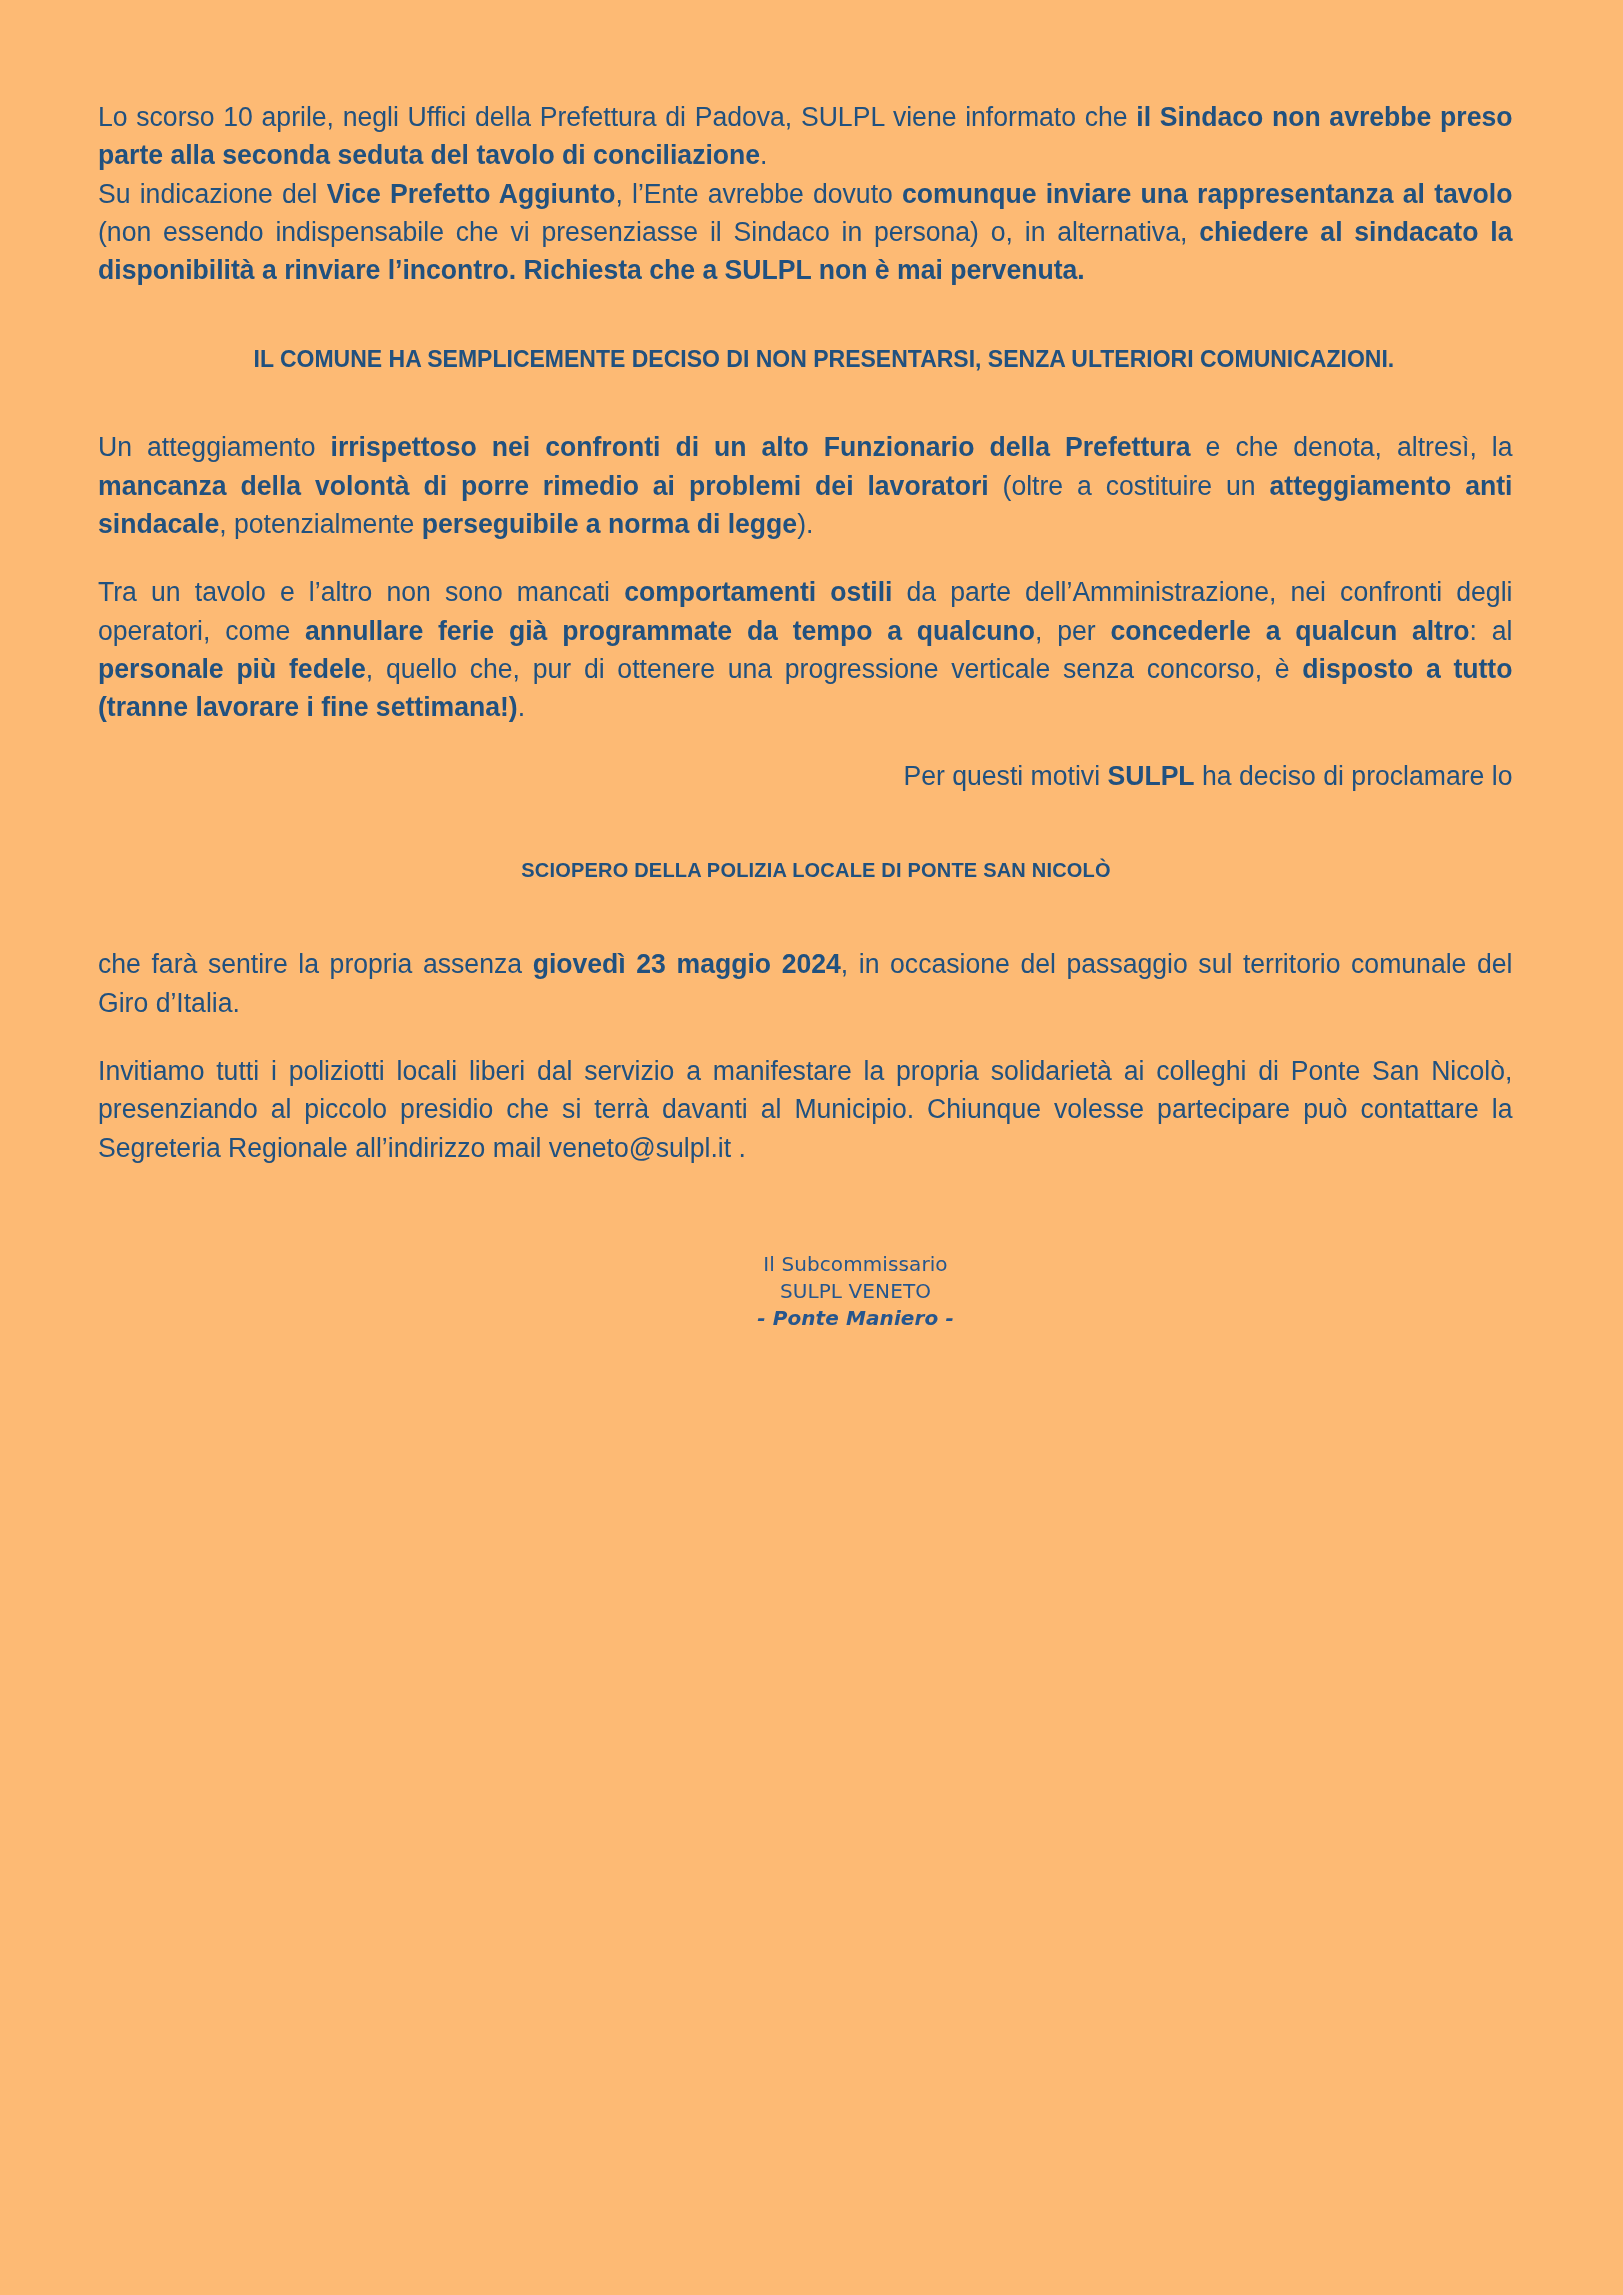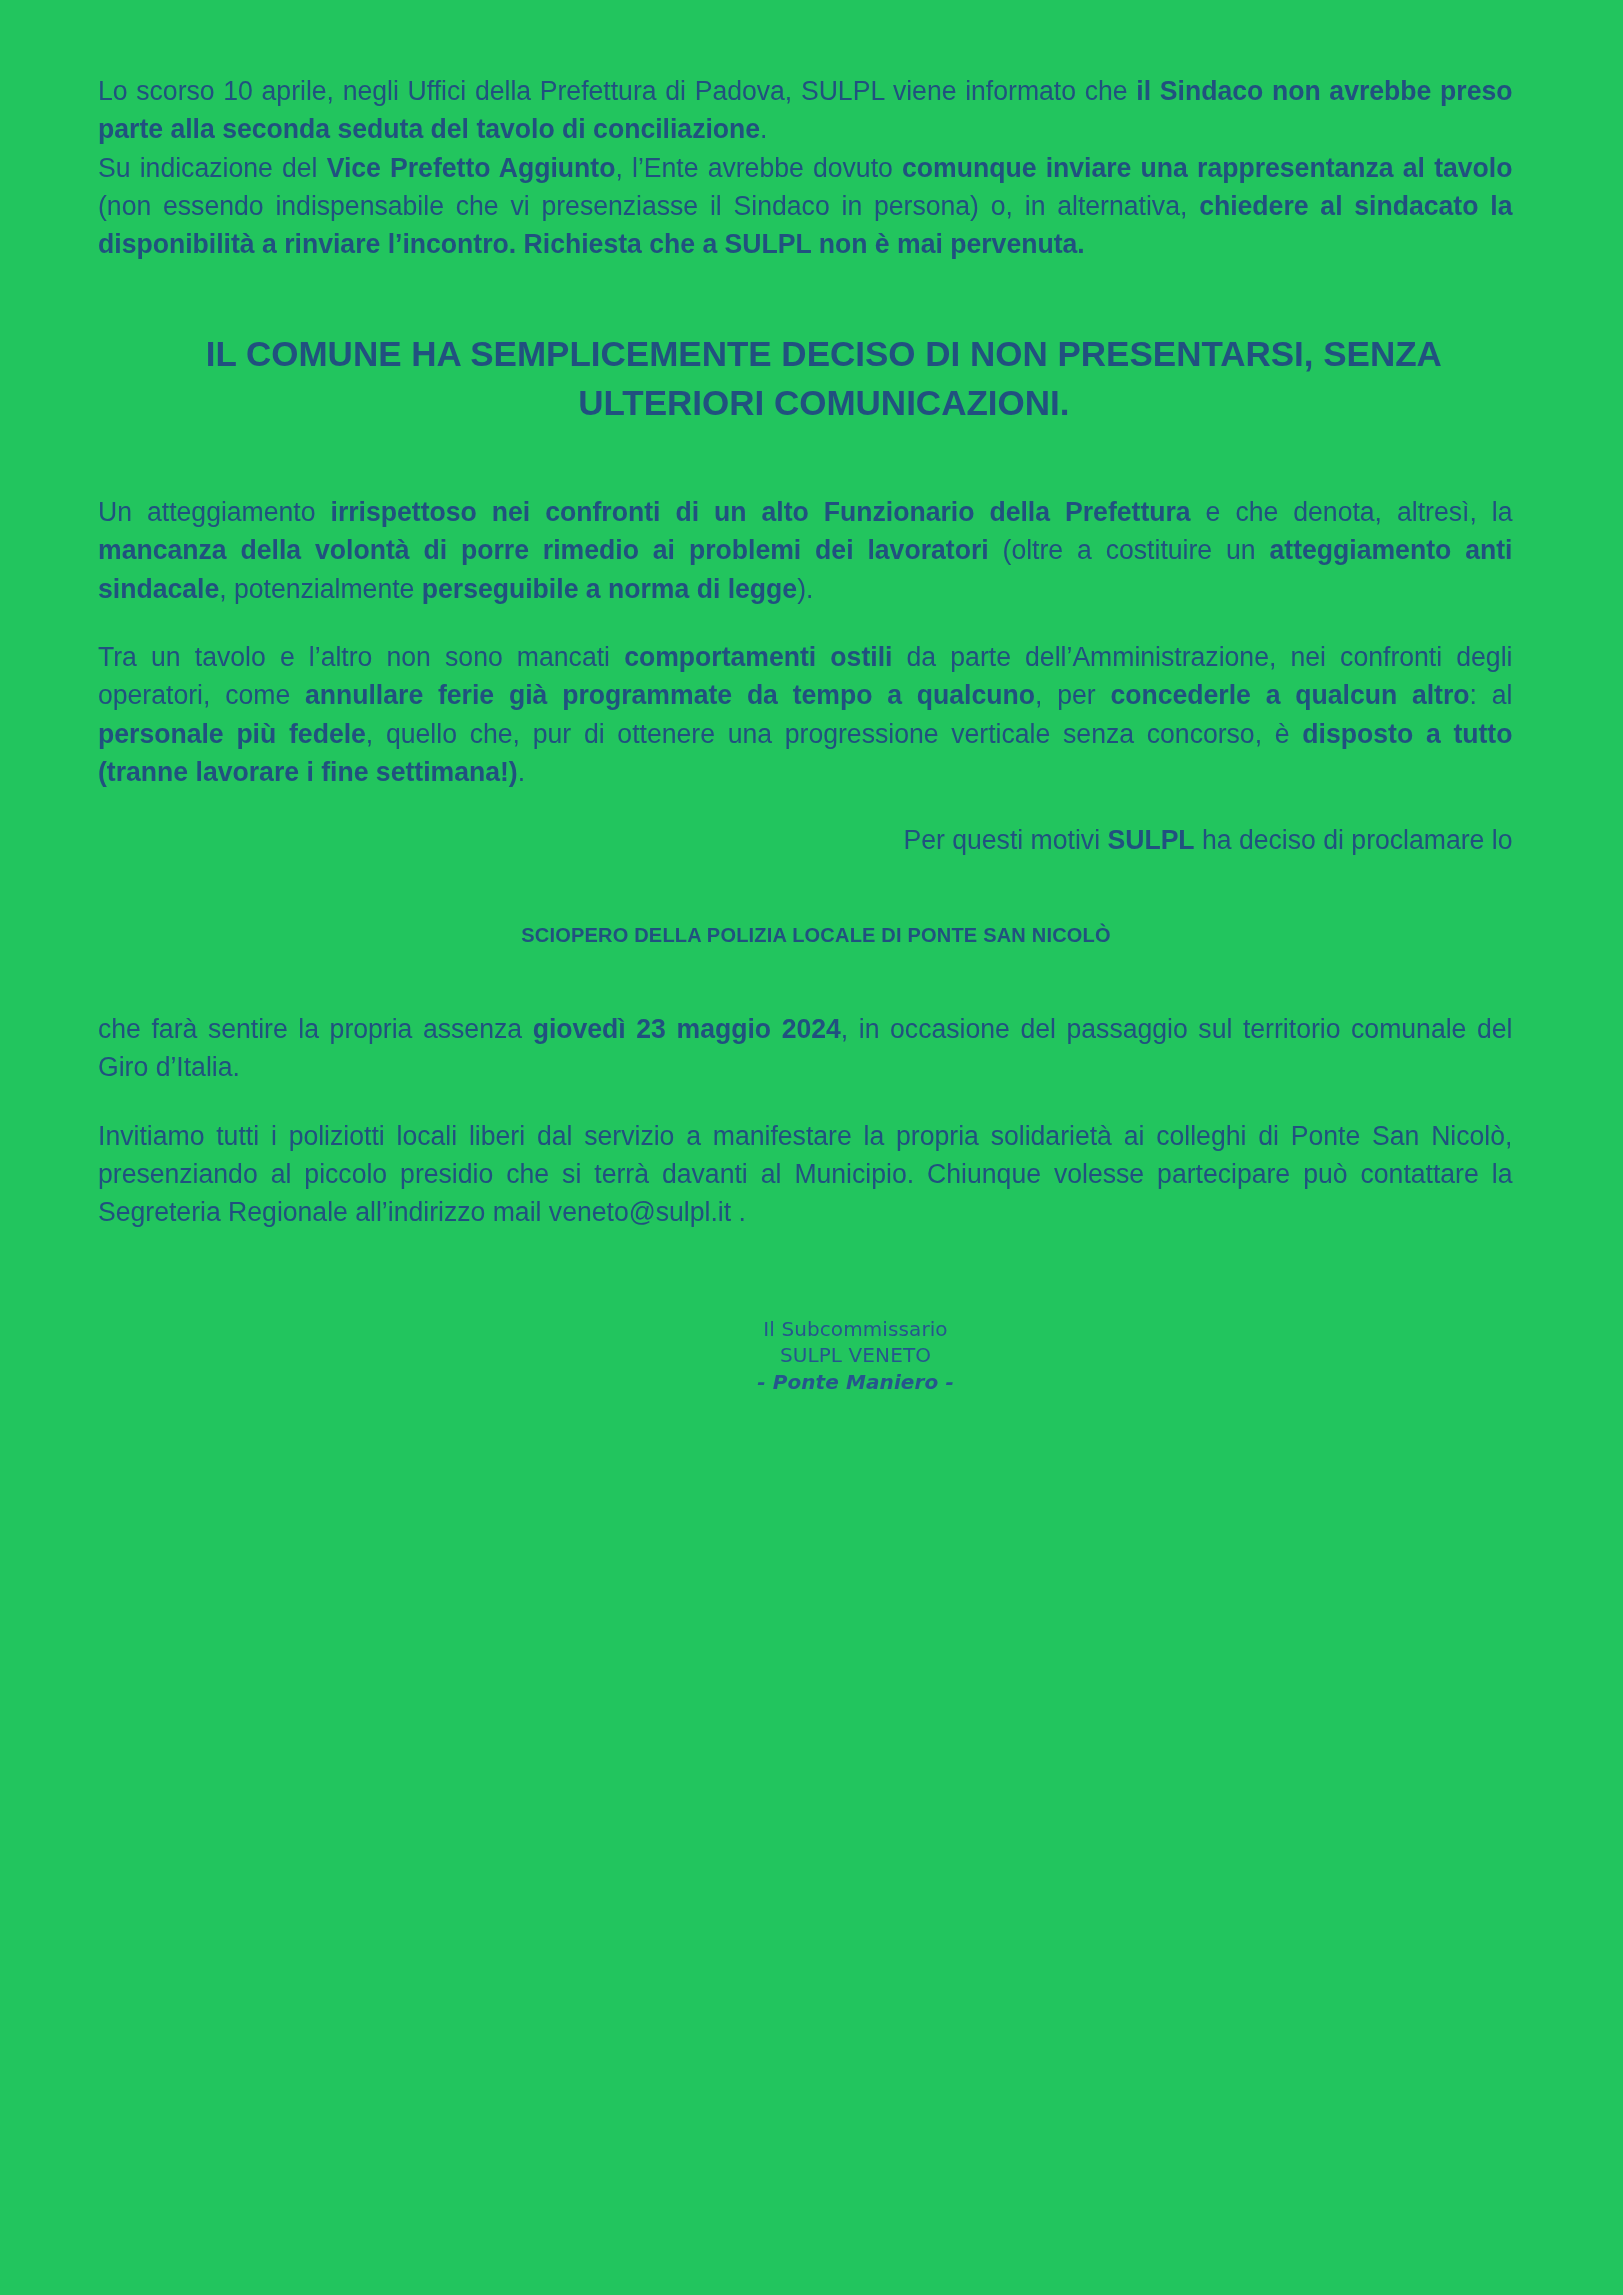--- a/index.html
+++ b/index.html
@@ -5,23 +5,23 @@
 <style>
   html, body {
     margin: 0;
     padding: 0;
     background: #ffffff;
   }
   .page {
     position: relative;
     width: 1623px;
     height: 2295px;
-    background: #22c55e;
+    background: #fdba74;
     box-sizing: border-box;
-    padding: 72px 89px 0 98px;
+    padding: 98px 89px 0 98px;
     font-family: "Liberation Sans", "DejaVu Sans", sans-serif;
     color: #21517f;
     overflow: hidden;
   }
 
   .para {
     margin: 0 0 0 0;
     text-align: justify;
     text-justify: inter-word;
     font-size: 27px;
@@ -35,21 +35,21 @@
   .spacer-lg { height: 41px; }
 
   b, strong, .b {
     font-weight: bold;
   }
 
   
   .center-head {
     text-align: center;
     font-weight: bold;
-    font-size: 35px;
+    font-size: 23px;
     line-height: 1.42;
     letter-spacing: 0px;
     color: #21517f;
   }
   .center-head.indent-left {
     text-align: center;
     padding-left: 15.7px;
   }
 
   .sciopero {

